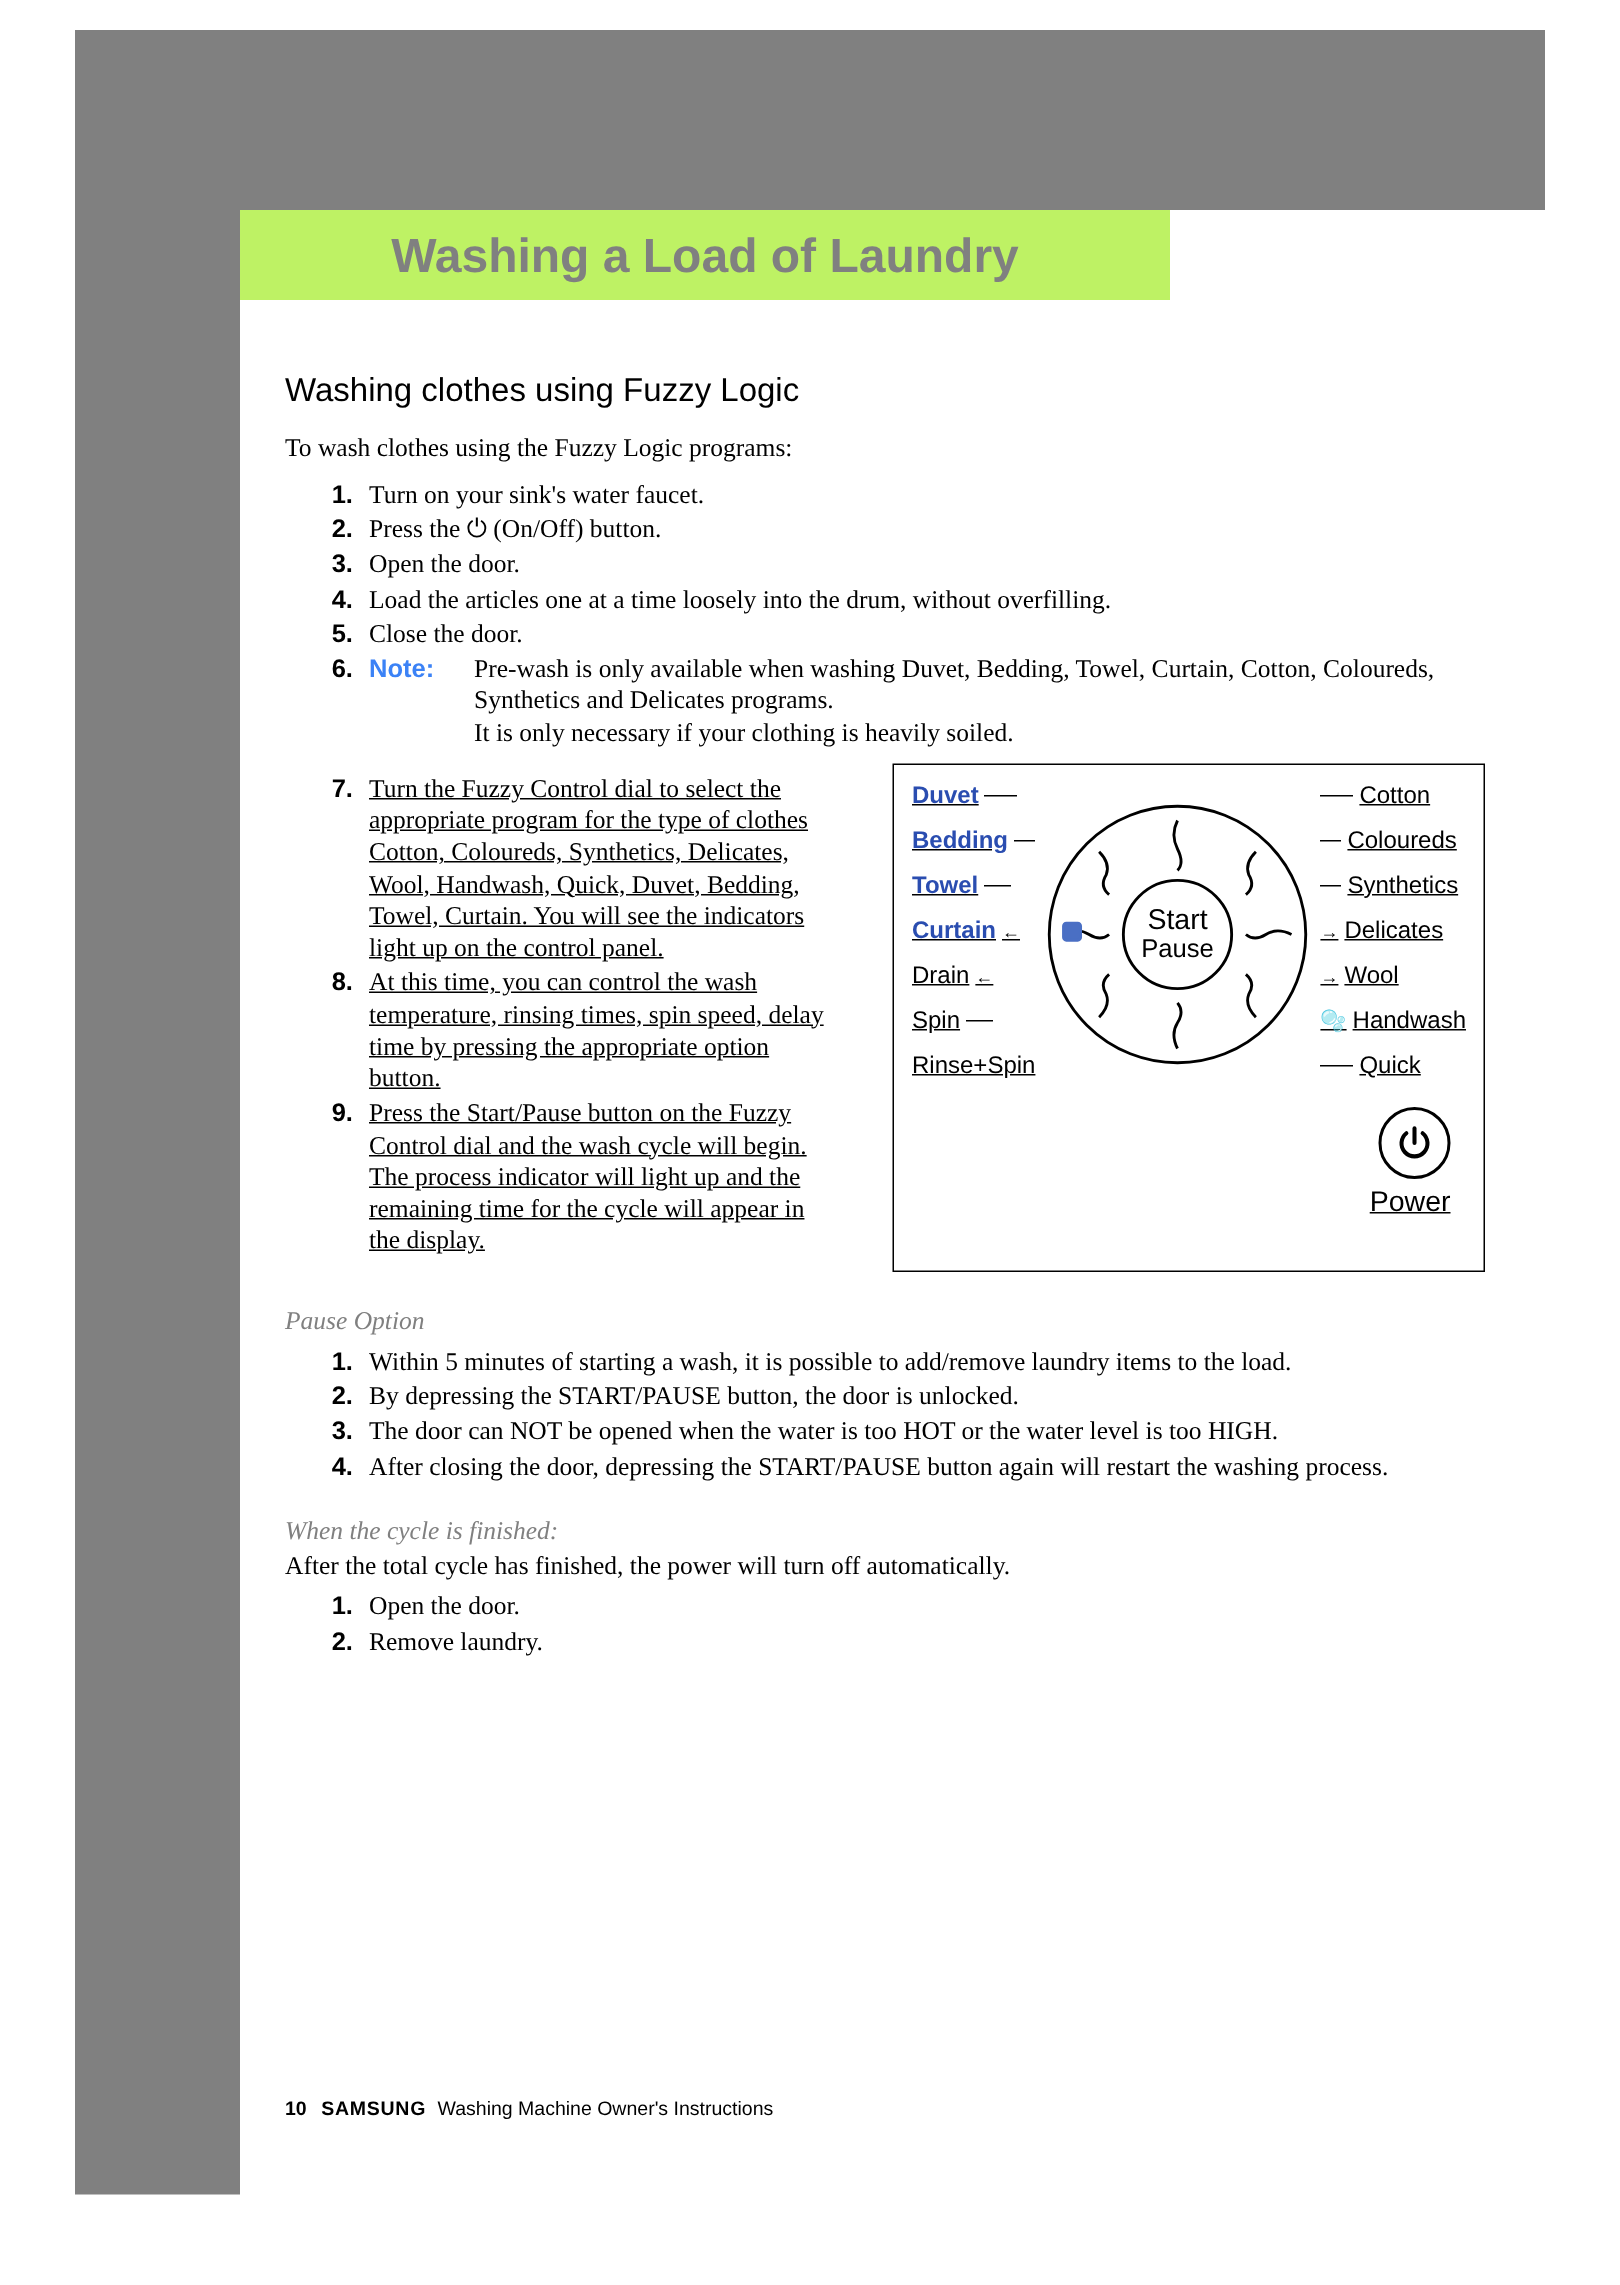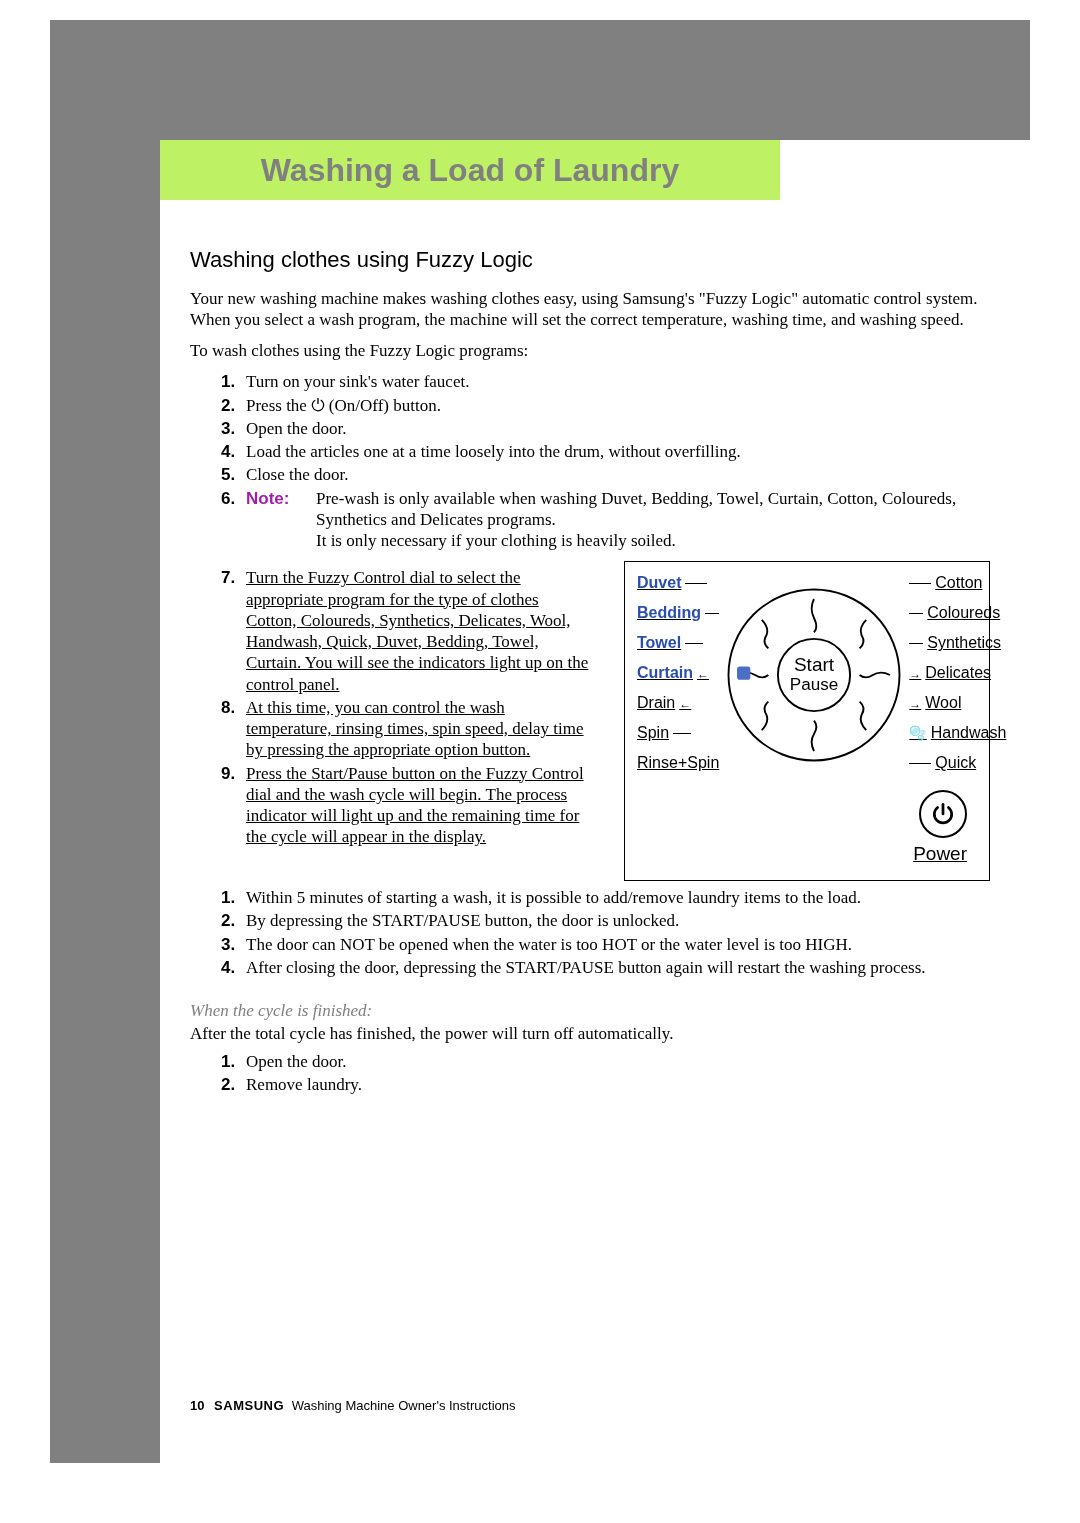--- a/index.html
+++ b/index.html
@@ -74,33 +74,33 @@
     font-weight: 900;
   }
   .note-row {
     display: flex;
     margin-top: 2px;
     margin-left: 0px;
   }
   .note-label {
     font-family: Arial, Helvetica, sans-serif;
     font-weight: bold;
-    color: #a21caf;
+    color: #3b82f6;
     min-width: 70px;
   }
   .note-body { flex: 1; }
   .two-col {
     display: flex;
     gap: 34px;
     margin-top: 4px;
     text-decoration: underline;
   }
   .col-left { flex: 1; }
   .col-right {
-    width: 366px;
+    width: 395px;
     border: 1px solid #000;
     padding: 10px 12px 14px 12px;
     box-sizing: border-box;
     font-family: Arial, Helvetica, sans-serif;
     font-size: 16px;
     position: relative;
   }
   .diagram {
     display: flex;
     align-items: flex-start;
@@ -164,21 +164,20 @@
 
 <div class="top-band"></div>
 <div class="left-band"></div>
 
 <div class="title-box">
   <h1>Washing a Load of Laundry</h1>
 </div>
 
 <div class="content">
   <h2>Washing clothes using Fuzzy Logic</h2>
-  <p>Your new washing machine makes washing clothes easy, using Samsung's "Fuzzy Logic" automatic control system.  When you select a wash program, the machine will set the correct temperature, washing time, and washing speed.</p>
   <p>To wash clothes using the Fuzzy Logic programs:</p>
 
   <ol start="1">
     <li>Turn on your sink's water faucet.</li>
     <li>Press the ⏻ (On/Off) button.</li>
     <li>Open the door.</li>
     <li>Load the articles one at a time loosely into the drum, without overfilling.</li>
     <li>Close the door.</li>
     <li>
       <div class="note-row">
@@ -289,20 +288,21 @@
           <svg width="26" height="26" viewBox="0 0 24 24">
               <path d="M12 3v9" stroke="#000" stroke-width="2.5" stroke-linecap="round" fill="none"></path>
               <path d="M7 6a8 8 0 1 0 10 0" stroke="#000" stroke-width="2.5" fill="none" stroke-linecap="round"></path>
             </svg>
         </span>
         <div style="font-size:19px; margin-top:4px;">Power</div>
       </div>
     </div>
   </div>
 
+  <div class="italic-sub">Pause Option</div>
   <ol>
     <li>Within 5 minutes of starting a wash, it is possible to add/remove laundry items to the load.</li>
     <li>By depressing the START/PAUSE button, the door is unlocked.</li>
     <li>The door can NOT be opened when the water is too HOT or the water level is too HIGH.</li>
     <li>After closing the door, depressing the START/PAUSE button again will restart the washing process.</li>
   </ol>
 
   <div class="italic-sub">When the cycle is finished:</div>
   <p style="margin-bottom:2px;">After the total cycle has finished, the power will turn off automatically.</p>
   <ol>

